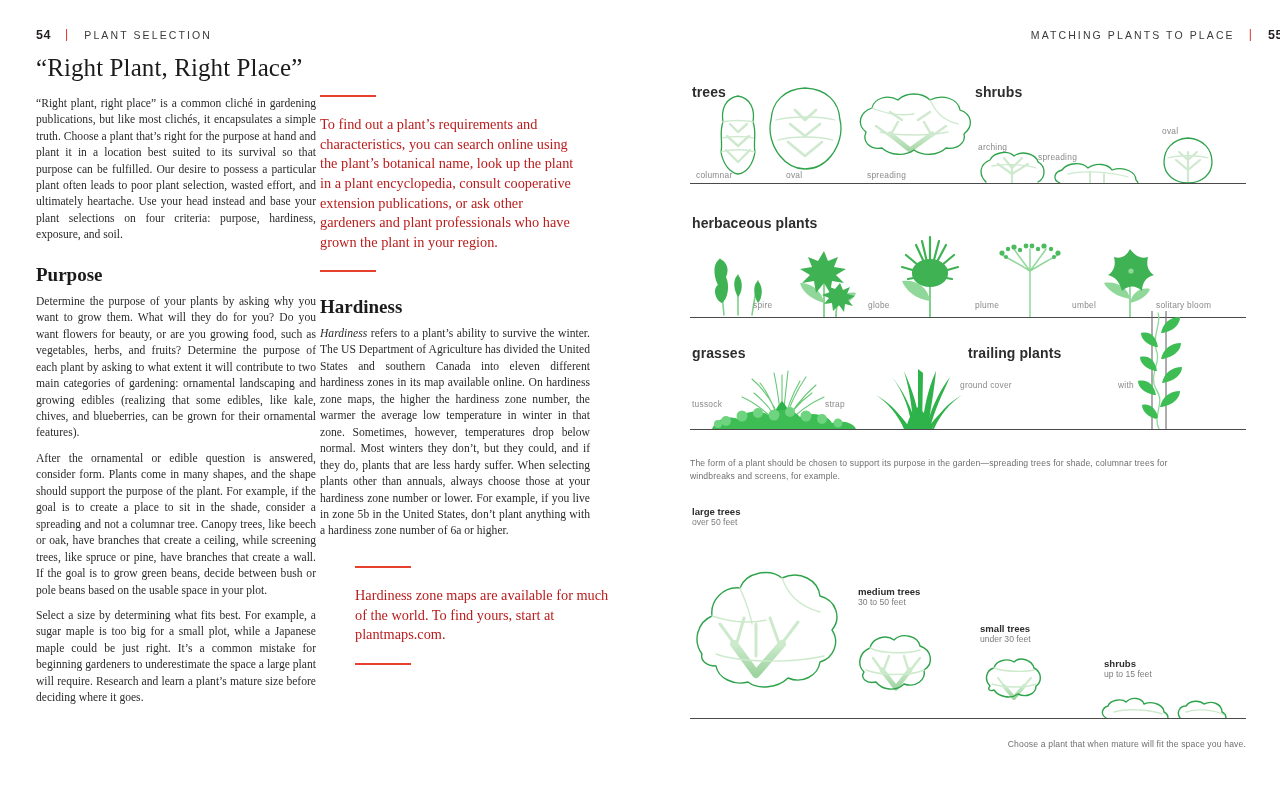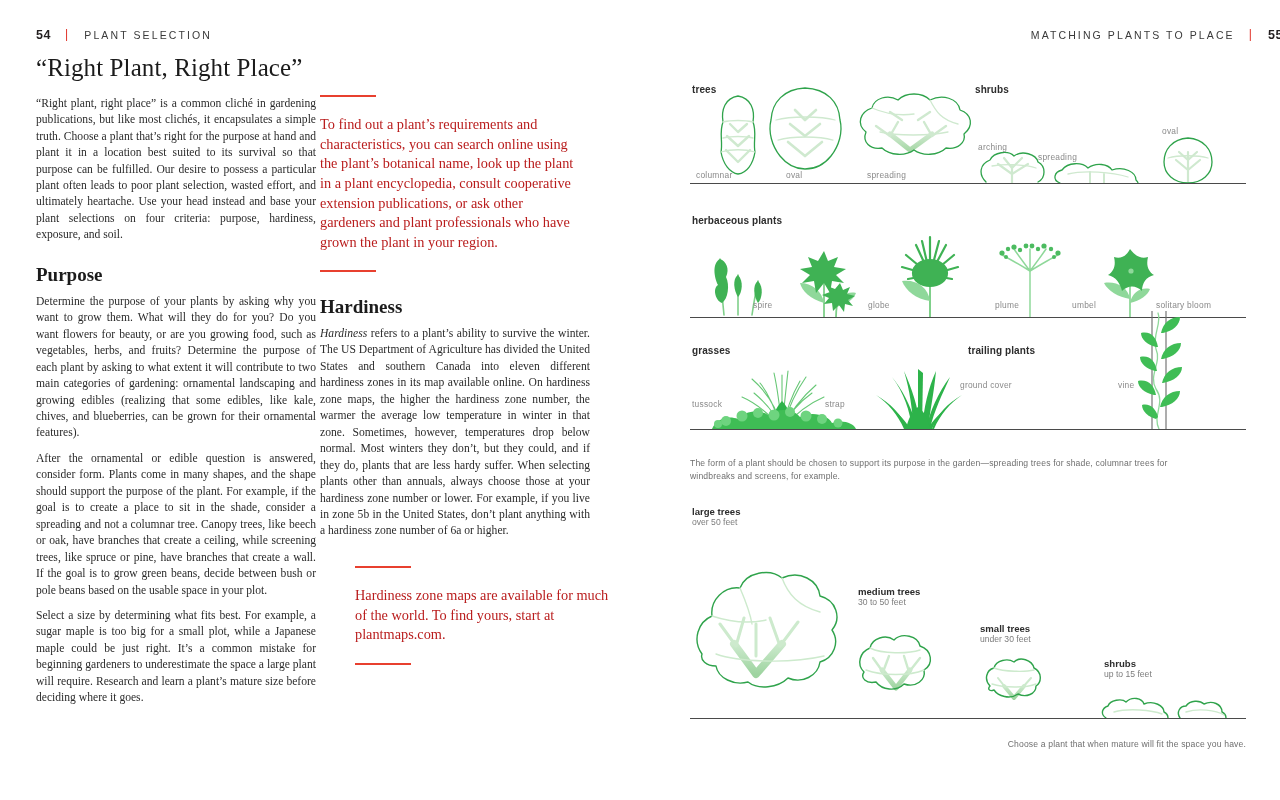--- a/index.html
+++ b/index.html
@@ -43,21 +43,21 @@
   .pull .hr.bottom{margin:18px 0 0 0;}
   .pull p{
     margin:0;font-family:"Liberation Serif", serif;color:#b91c1c;
     font-size:14.3px;line-height:1.37;
   }
   .pull.p1{position:absolute;left:320px;top:95px;width:262px;}
   .pull.p2{position:absolute;left:320px;top:566px;width:262px;margin-left:35px;}
 
   
   .plate{position:absolute;left:690px;top:70px;width:556px;}
-  .grp-title{font-size:10px;font-weight:700;color:#2d2d2d;letter-spacing:.1px;}
+  .grp-title{font-size:14px;font-weight:700;color:#2d2d2d;letter-spacing:.1px;}
   .lbl{font-size:8.4px;color:#8a8a8a;letter-spacing:.25px;}
   .cap{font-size:8.6px;color:#6f6f6f;line-height:1.55;letter-spacing:.15px;}
   .size-title{font-size:9.6px;font-weight:700;color:#2d2d2d;}
   .size-sub{font-size:8.6px;color:#7c7c7c;}
 
   .band{position:relative;}
   svg{display:block;overflow:visible;}
   .ground{stroke:#4a4a4a;stroke-width:1;}
 </style>
 </head>
@@ -247,21 +247,21 @@
         <path fill="#8fd89a" d="M440 88 C450 86 458 80 460 74 C450 72 442 78 440 88 Z"></path>
         <g fill="#3fb254">
           <path d="M440 34 C446 42 452 44 458 42 C456 50 458 56 464 60 C456 62 452 68 452 76 C446 70 438 70 432 76 C430 68 426 62 418 60 C424 56 426 50 424 42 C430 44 436 42 440 34 Z"></path>
         </g>
         <circle cx="441" cy="56" r="2.6" fill="#8fd89a"></circle>
         <path class="ground" d="M0 102.5 L556 102.5"></path>
       </svg>
 
       <div class="lbl" style="position:absolute;left:63px;top:85px;">spire</div>
       <div class="lbl" style="position:absolute;left:178px;top:85px;">globe</div>
-      <div class="lbl" style="position:absolute;left:285px;top:85px;margin-left:20px;">plume</div>
+      <div class="lbl" style="position:absolute;left:285px;top:85px;">plume</div>
       <div class="lbl" style="position:absolute;left:382px;top:85px;">umbel</div>
       <div class="lbl" style="position:absolute;left:466px;top:85px;">solitary bloom</div>
     </div>
 
     <div class="band" style="height:100px;margin-top:12px;">
       <div class="grp-title" style="position:absolute;left:2px;top:0;">grasses</div>
       <div class="grp-title" style="position:absolute;left:278px;top:0;">trailing plants</div>
 
       <svg width="556" height="100" viewBox="0 0 556 100">
 
@@ -321,21 +321,21 @@
             <path d="M196 2 C187 0 181 -6 181 -12 C191 -14 196 -8 198 2 Z"></path>
             <path d="M203 -12 C213 -14 220 -20 220 -28 C210 -28 203 -22 201 -12 Z"></path>
           </g>
         </g>
         <path class="ground" d="M0 84.5 L556 84.5"></path>
       </svg>
 
       <div class="lbl" style="position:absolute;left:2px;top:54px;">tussock</div>
       <div class="lbl" style="position:absolute;left:135px;top:54px;">strap</div>
       <div class="lbl" style="position:absolute;left:270px;top:35px;">ground cover</div>
-      <div class="lbl" style="position:absolute;left:428px;top:35px;">vine</div>
+      <div class="lbl" style="position:absolute;left:428px;top:35px;">with</div>
     </div>
 
     <div class="cap" style="margin-top:12px;width:516px;">The form of a plant should be chosen to support its purpose in the garden—spreading trees for shade, columnar trees for windbreaks and screens, for example.</div>
 
     <div class="band" style="height:222px;margin-top:22px;">
       <div style="position:absolute;left:2px;top:0;">
         <div class="size-title">large trees</div>
         <div class="size-sub">over 50 feet</div>
       </div>
       <div style="position:absolute;left:168px;top:80px;">

